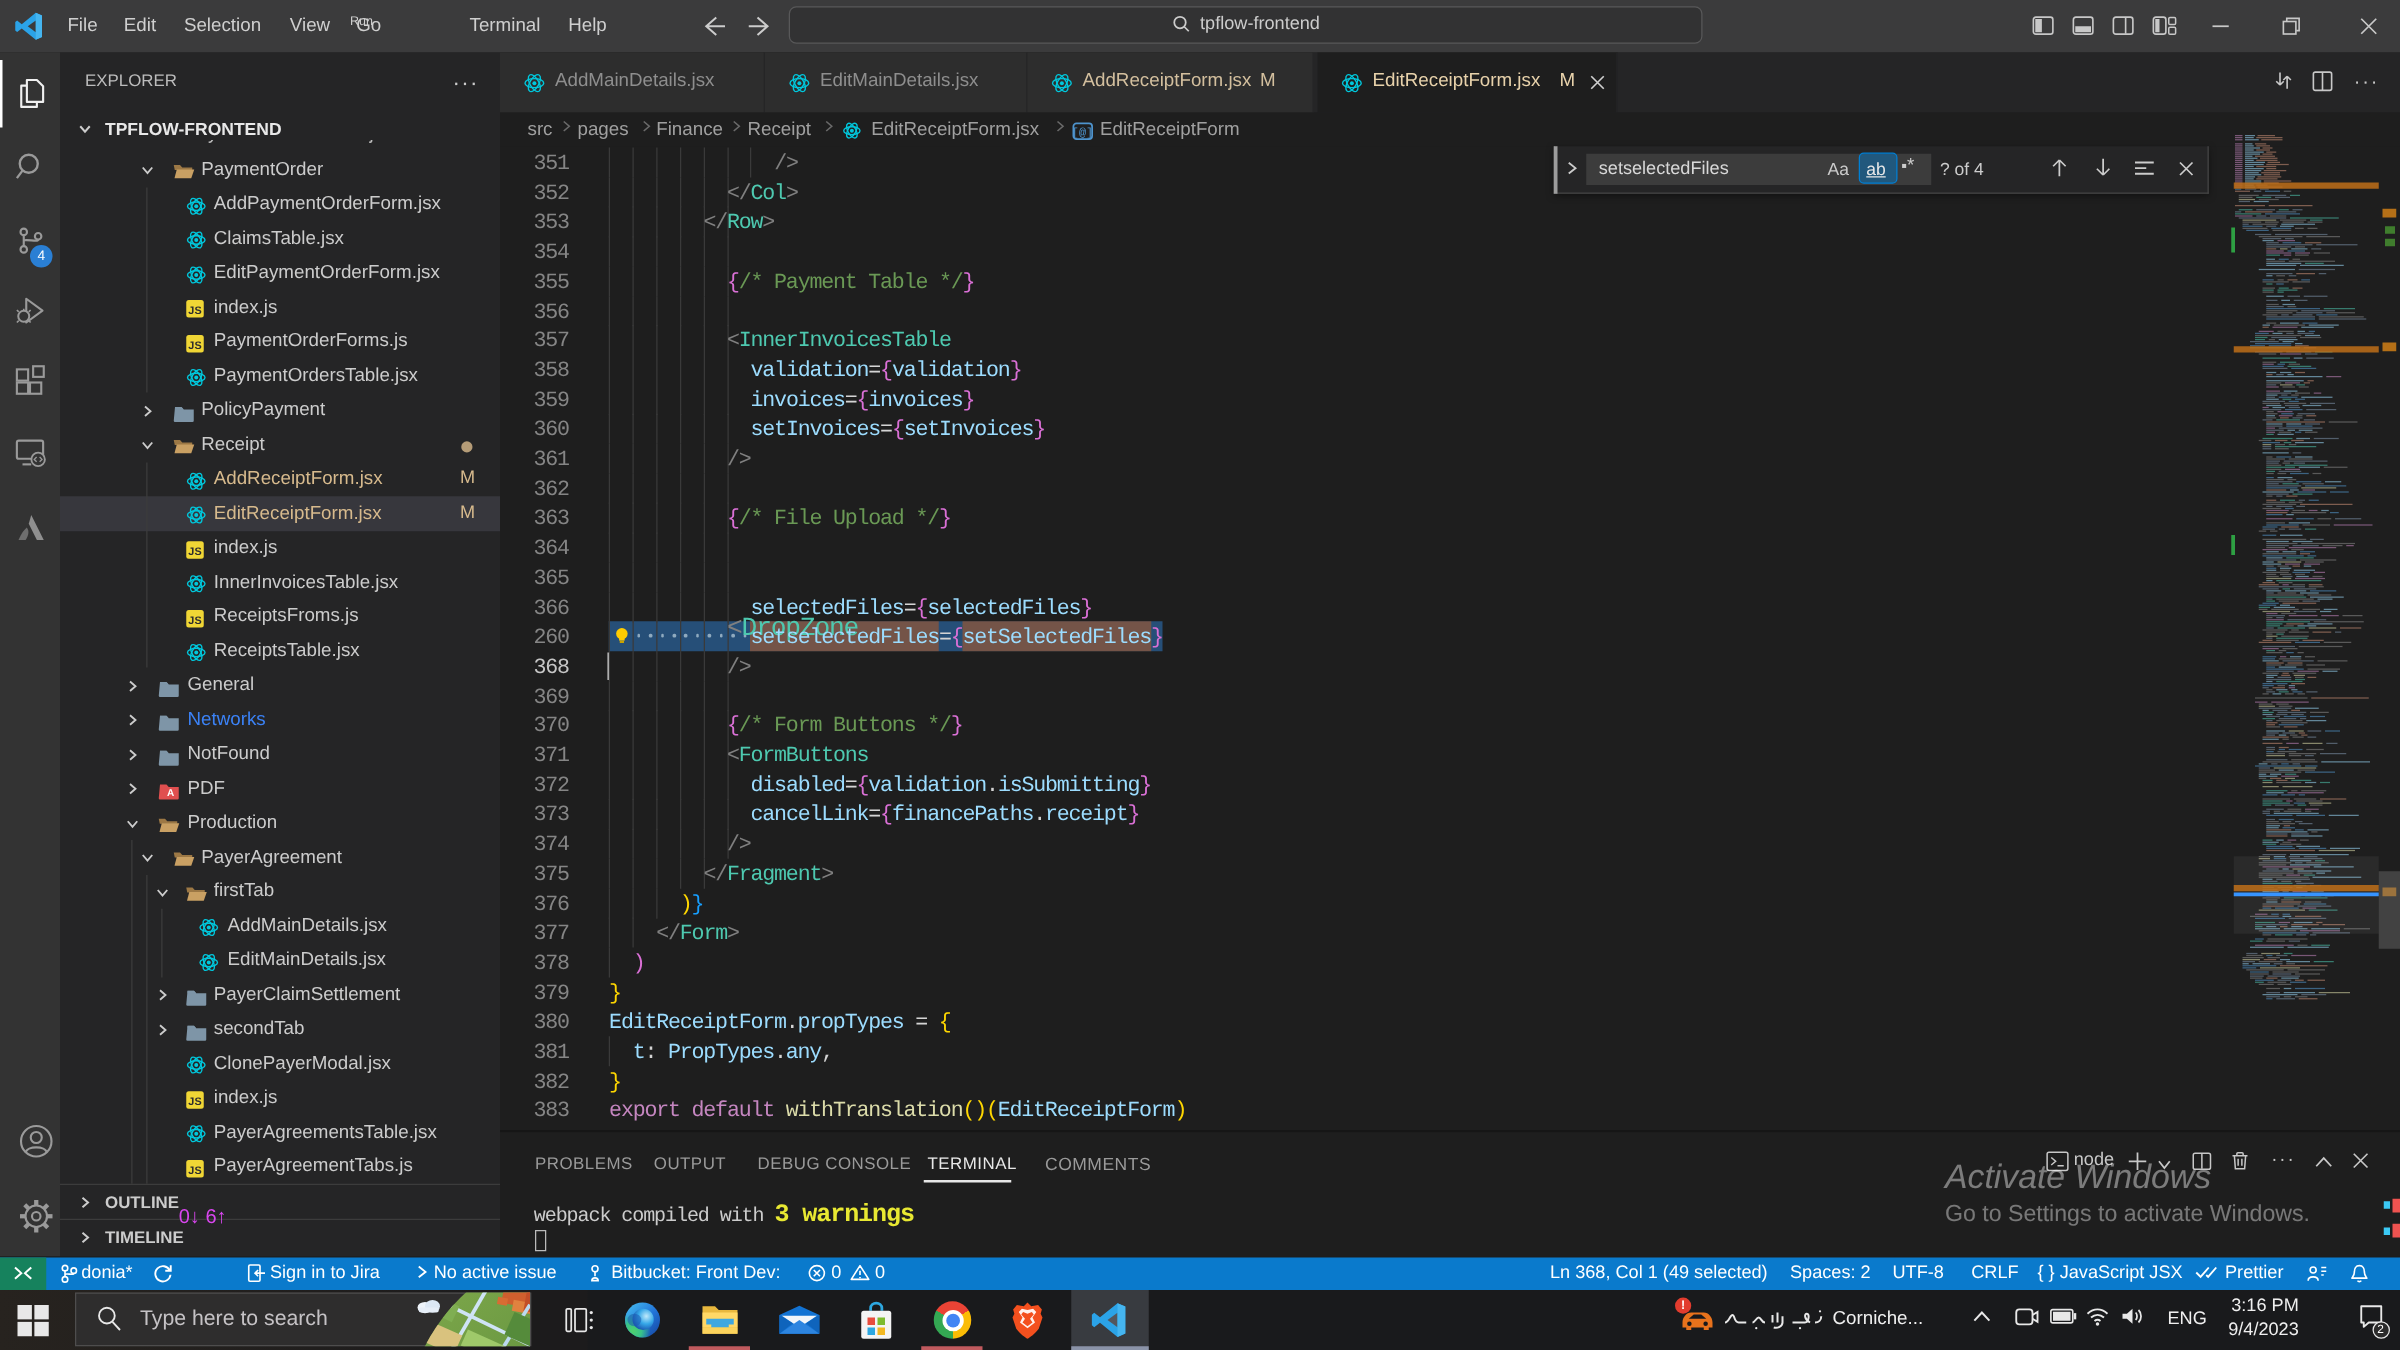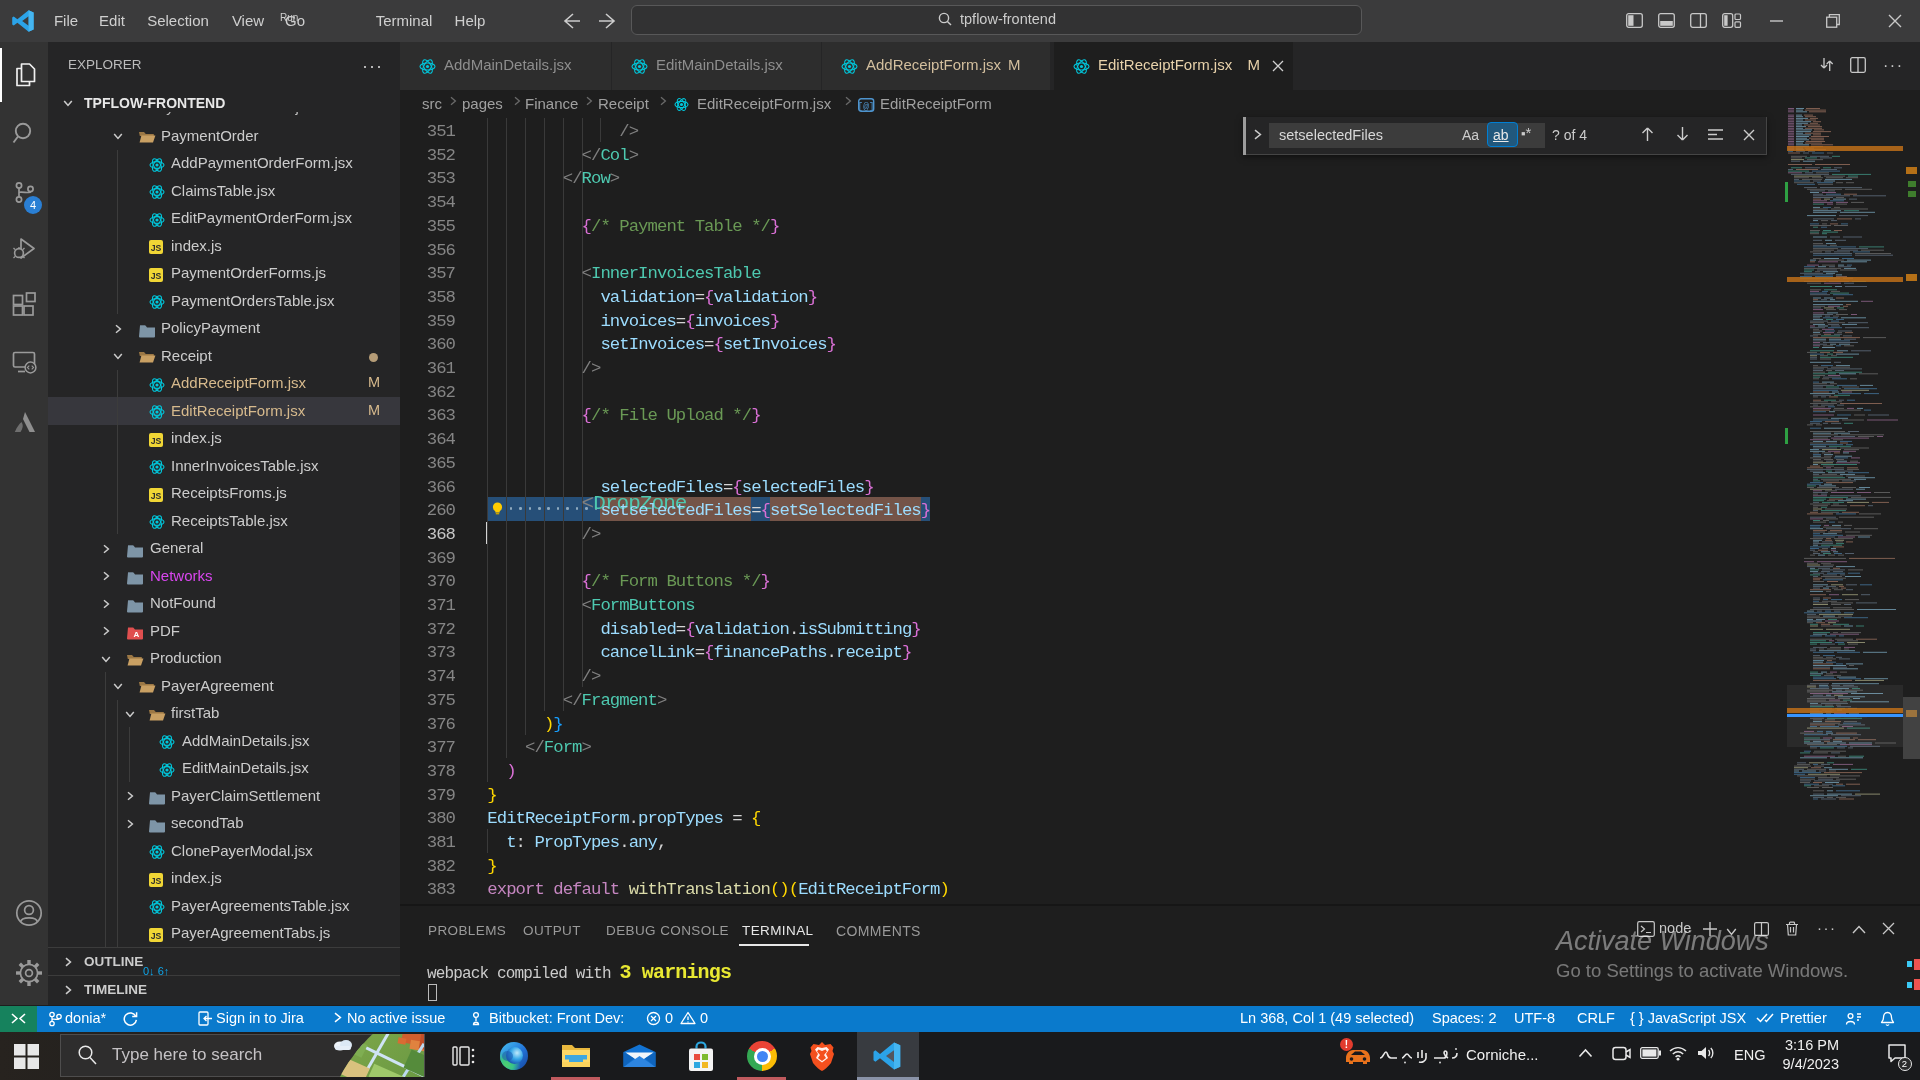--- a/index.html
+++ b/index.html
@@ -347,21 +347,21 @@
     <svg width="10" height="10" viewBox="0 0 10 10" style="">
       <path d="M3 1.2 L7.4 5.0 L3 8.8" stroke="#cccccc" stroke-width="1.5" fill="none"></path>
     </svg>
   </div>
 <div style="left:127px;top:570.0px;">
     <svg width="17" height="14" viewBox="0 0 17 14" style="">
       <path d="M1 2.5 h5.2 l1.8 2 h8 v9 a1 1 0 0 1 -1 1 h-14 a1 1 0 0 1 -1 -1 z" fill="#7e95a7"></path>
       <path d="M1 2.5 h5.2 l1.8 2 h-7 z" fill="#7e95a7" opacity="0.85"></path>
     </svg>
   </div>
-<div style="left:150px;top:566.5px;font-size:15px;color:#d946ef;">Networks</div>
+<div style="left:150px;top:566.5px;font-size:15px;color:#3b82f6;">Networks</div>
 <div style="left:101px;top:598.5px;">
     <svg width="10" height="10" viewBox="0 0 10 10" style="">
       <path d="M3 1.2 L7.4 5.0 L3 8.8" stroke="#cccccc" stroke-width="1.5" fill="none"></path>
     </svg>
   </div>
 <div style="left:127px;top:597.5px;">
     <svg width="17" height="14" viewBox="0 0 17 14" style="">
       <path d="M1 2.5 h5.2 l1.8 2 h8 v9 a1 1 0 0 1 -1 1 h-14 a1 1 0 0 1 -1 -1 z" fill="#7e95a7"></path>
       <path d="M1 2.5 h5.2 l1.8 2 h-7 z" fill="#7e95a7" opacity="0.85"></path>
     </svg>
@@ -2110,21 +2110,21 @@
       <path d="M4 5.7 V10.3 M4 9 C4 7 11 9.5 11 7.7" stroke="#ffffff" stroke-width="1.3" fill="none"></path>
     </svg>
   </div>
 <div style="left:65px;top:1010px;font-size:14.5px;color:#fff;">donia*</div>
 <div style="left:122px;top:1010px;">
     <svg width="16" height="16" viewBox="0 0 16 16" style="">
       <path d="M13.8 6.3 A 6.1 6.1 0 1 0 14.4 9.8" stroke="#fff" stroke-width="1.5" fill="none"></path>
       <path d="M14.6 2.2 V6.6 H10.2" stroke="#fff" stroke-width="1.5" fill="none"></path>
     </svg>
   </div>
-<div style="left:143px;top:965px;font-size:11px;color:#0ea5e9;">0↓ 6↑</div>
+<div style="left:143px;top:965px;font-size:16px;color:#d946ef;">0↓ 6↑</div>
 <div style="left:198px;top:1011px;">
     <svg width="15" height="15" viewBox="0 0 15 15" style="">
       <rect x="1" y="1" width="9" height="13" rx="1" stroke="#fff" stroke-width="1.3" fill="none"></rect>
       <path d="M14 7.5 H6 M8.5 5 L6 7.5 L8.5 10" stroke="#fff" stroke-width="1.3" fill="none"></path>
     </svg>
   </div>
 <div style="left:216px;top:1010px;font-size:14.5px;color:#fff;">Sign in to Jira</div>
 <div style="left:332px;top:1012px;">
     <svg width="11" height="11" viewBox="0 0 11 11" style="">
       <path d="M3 1.2 L8.4 5.5 L3 9.8" stroke="#ffffff" stroke-width="1.5" fill="none"></path>

